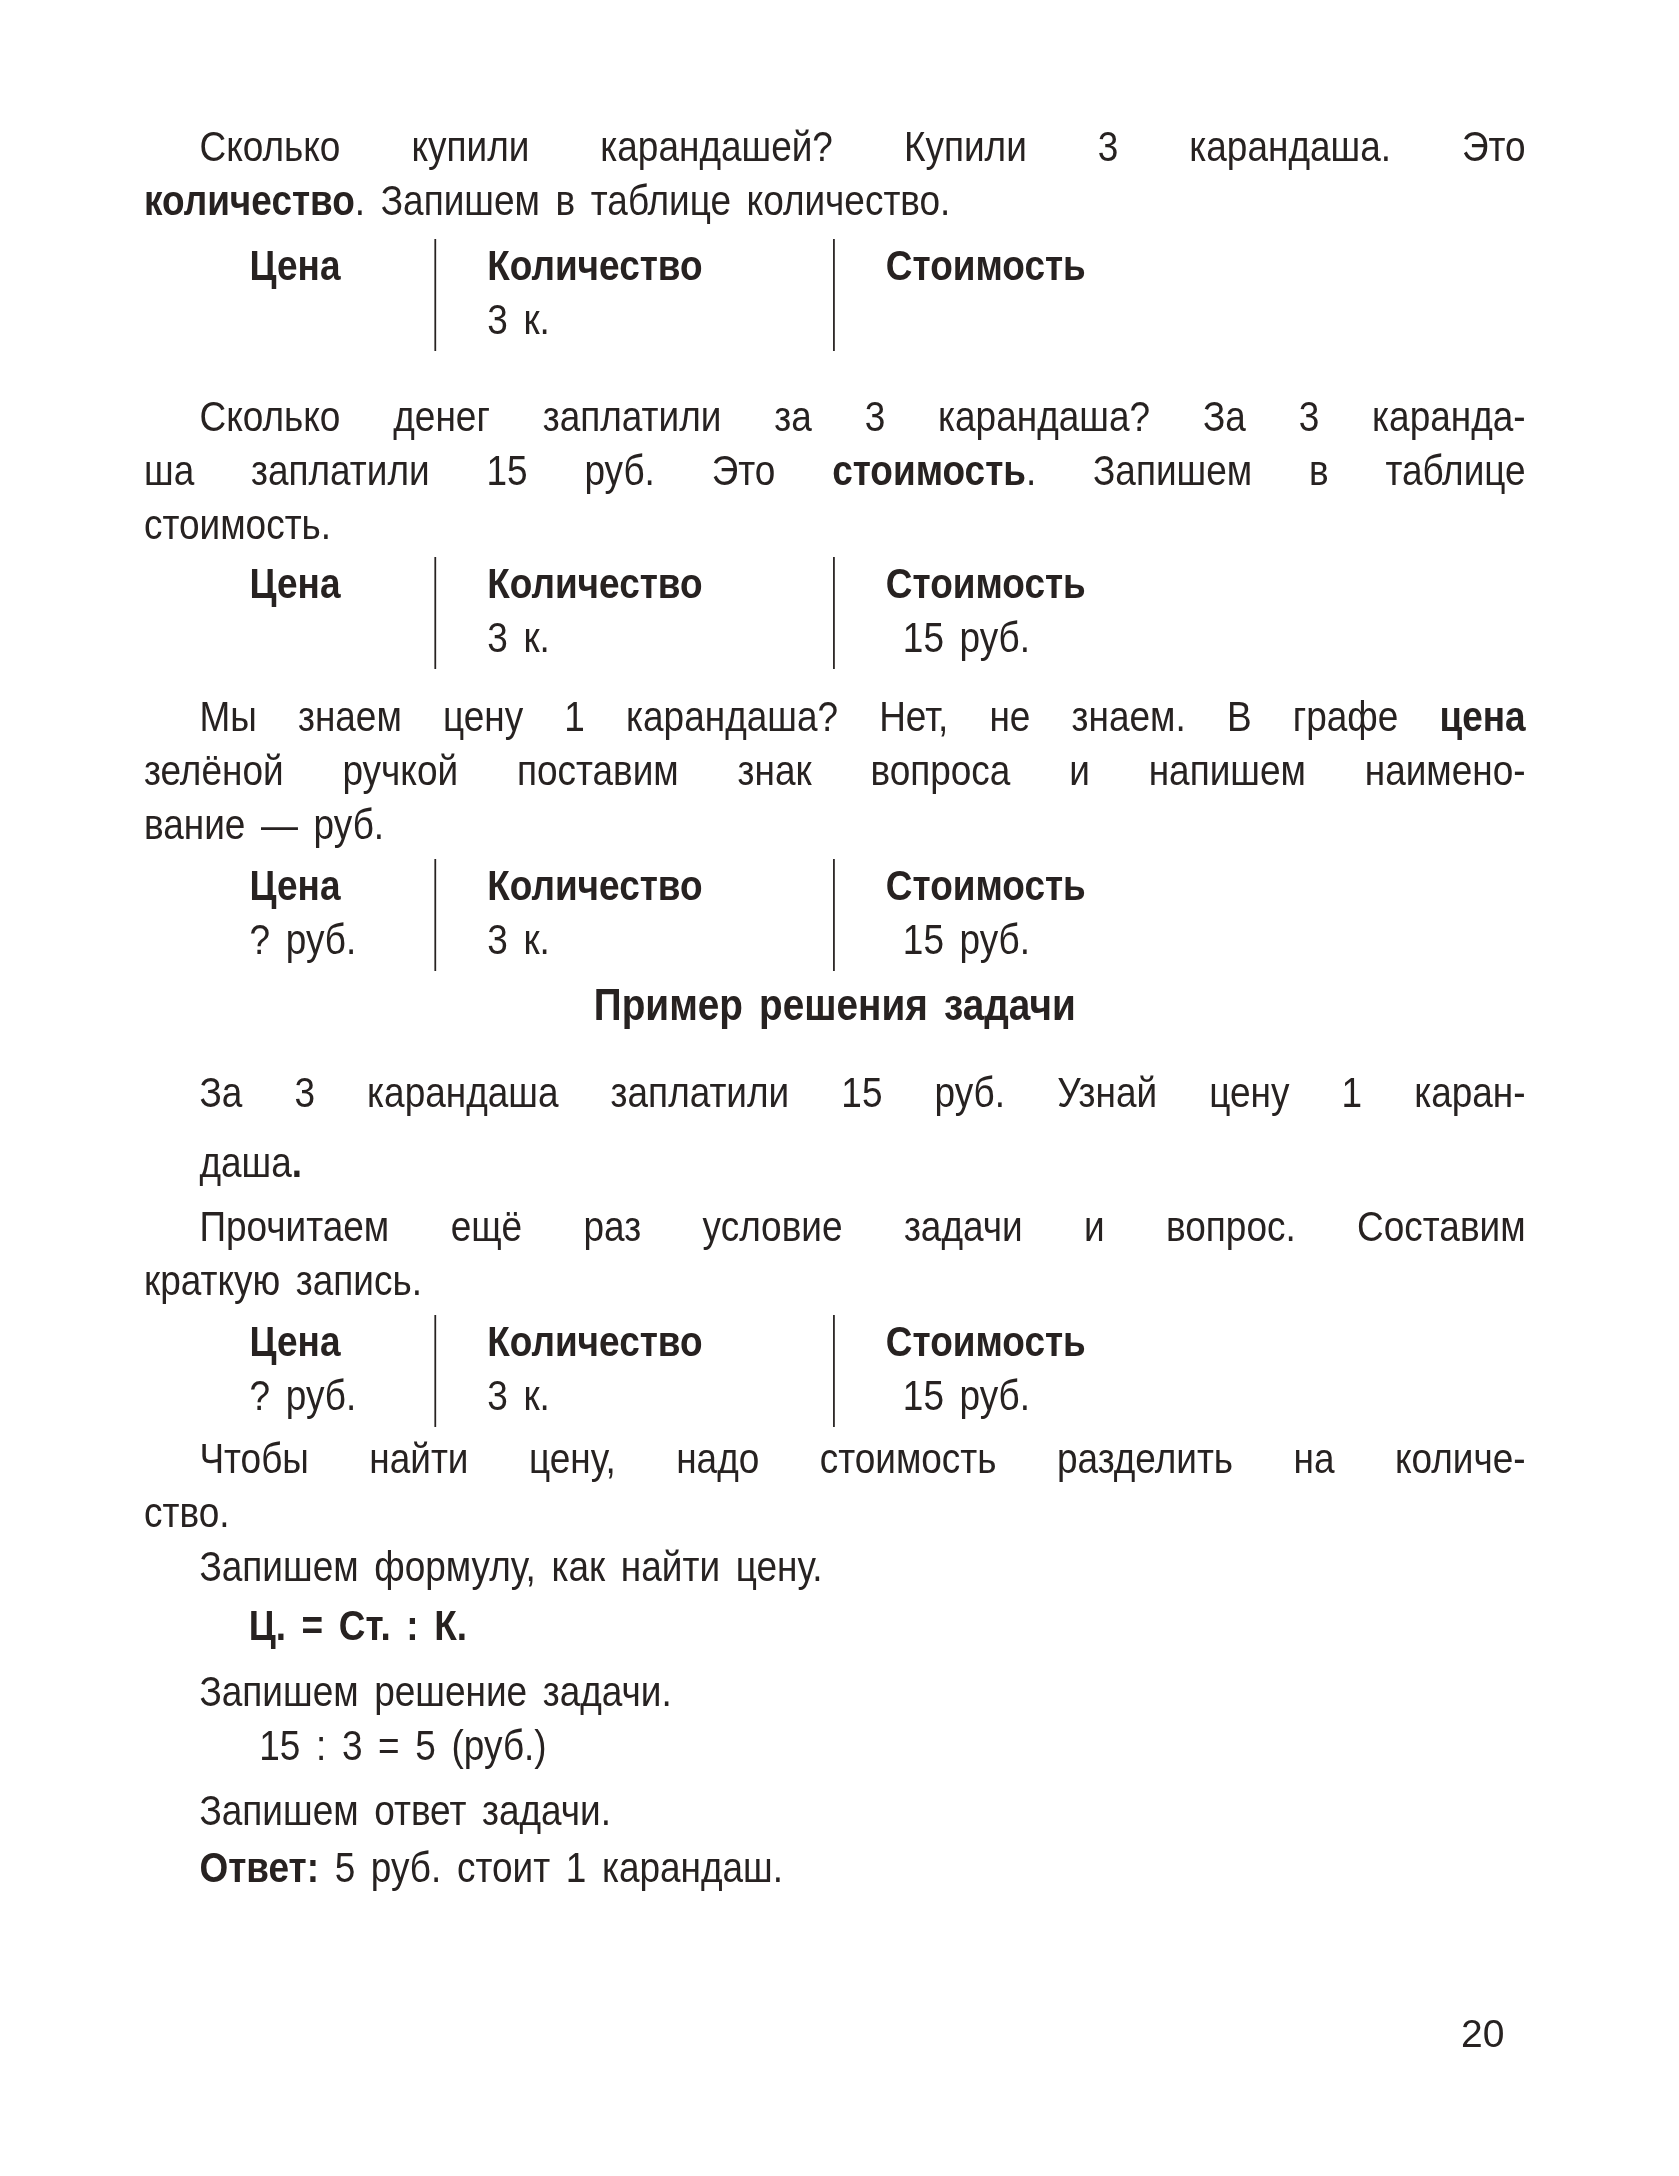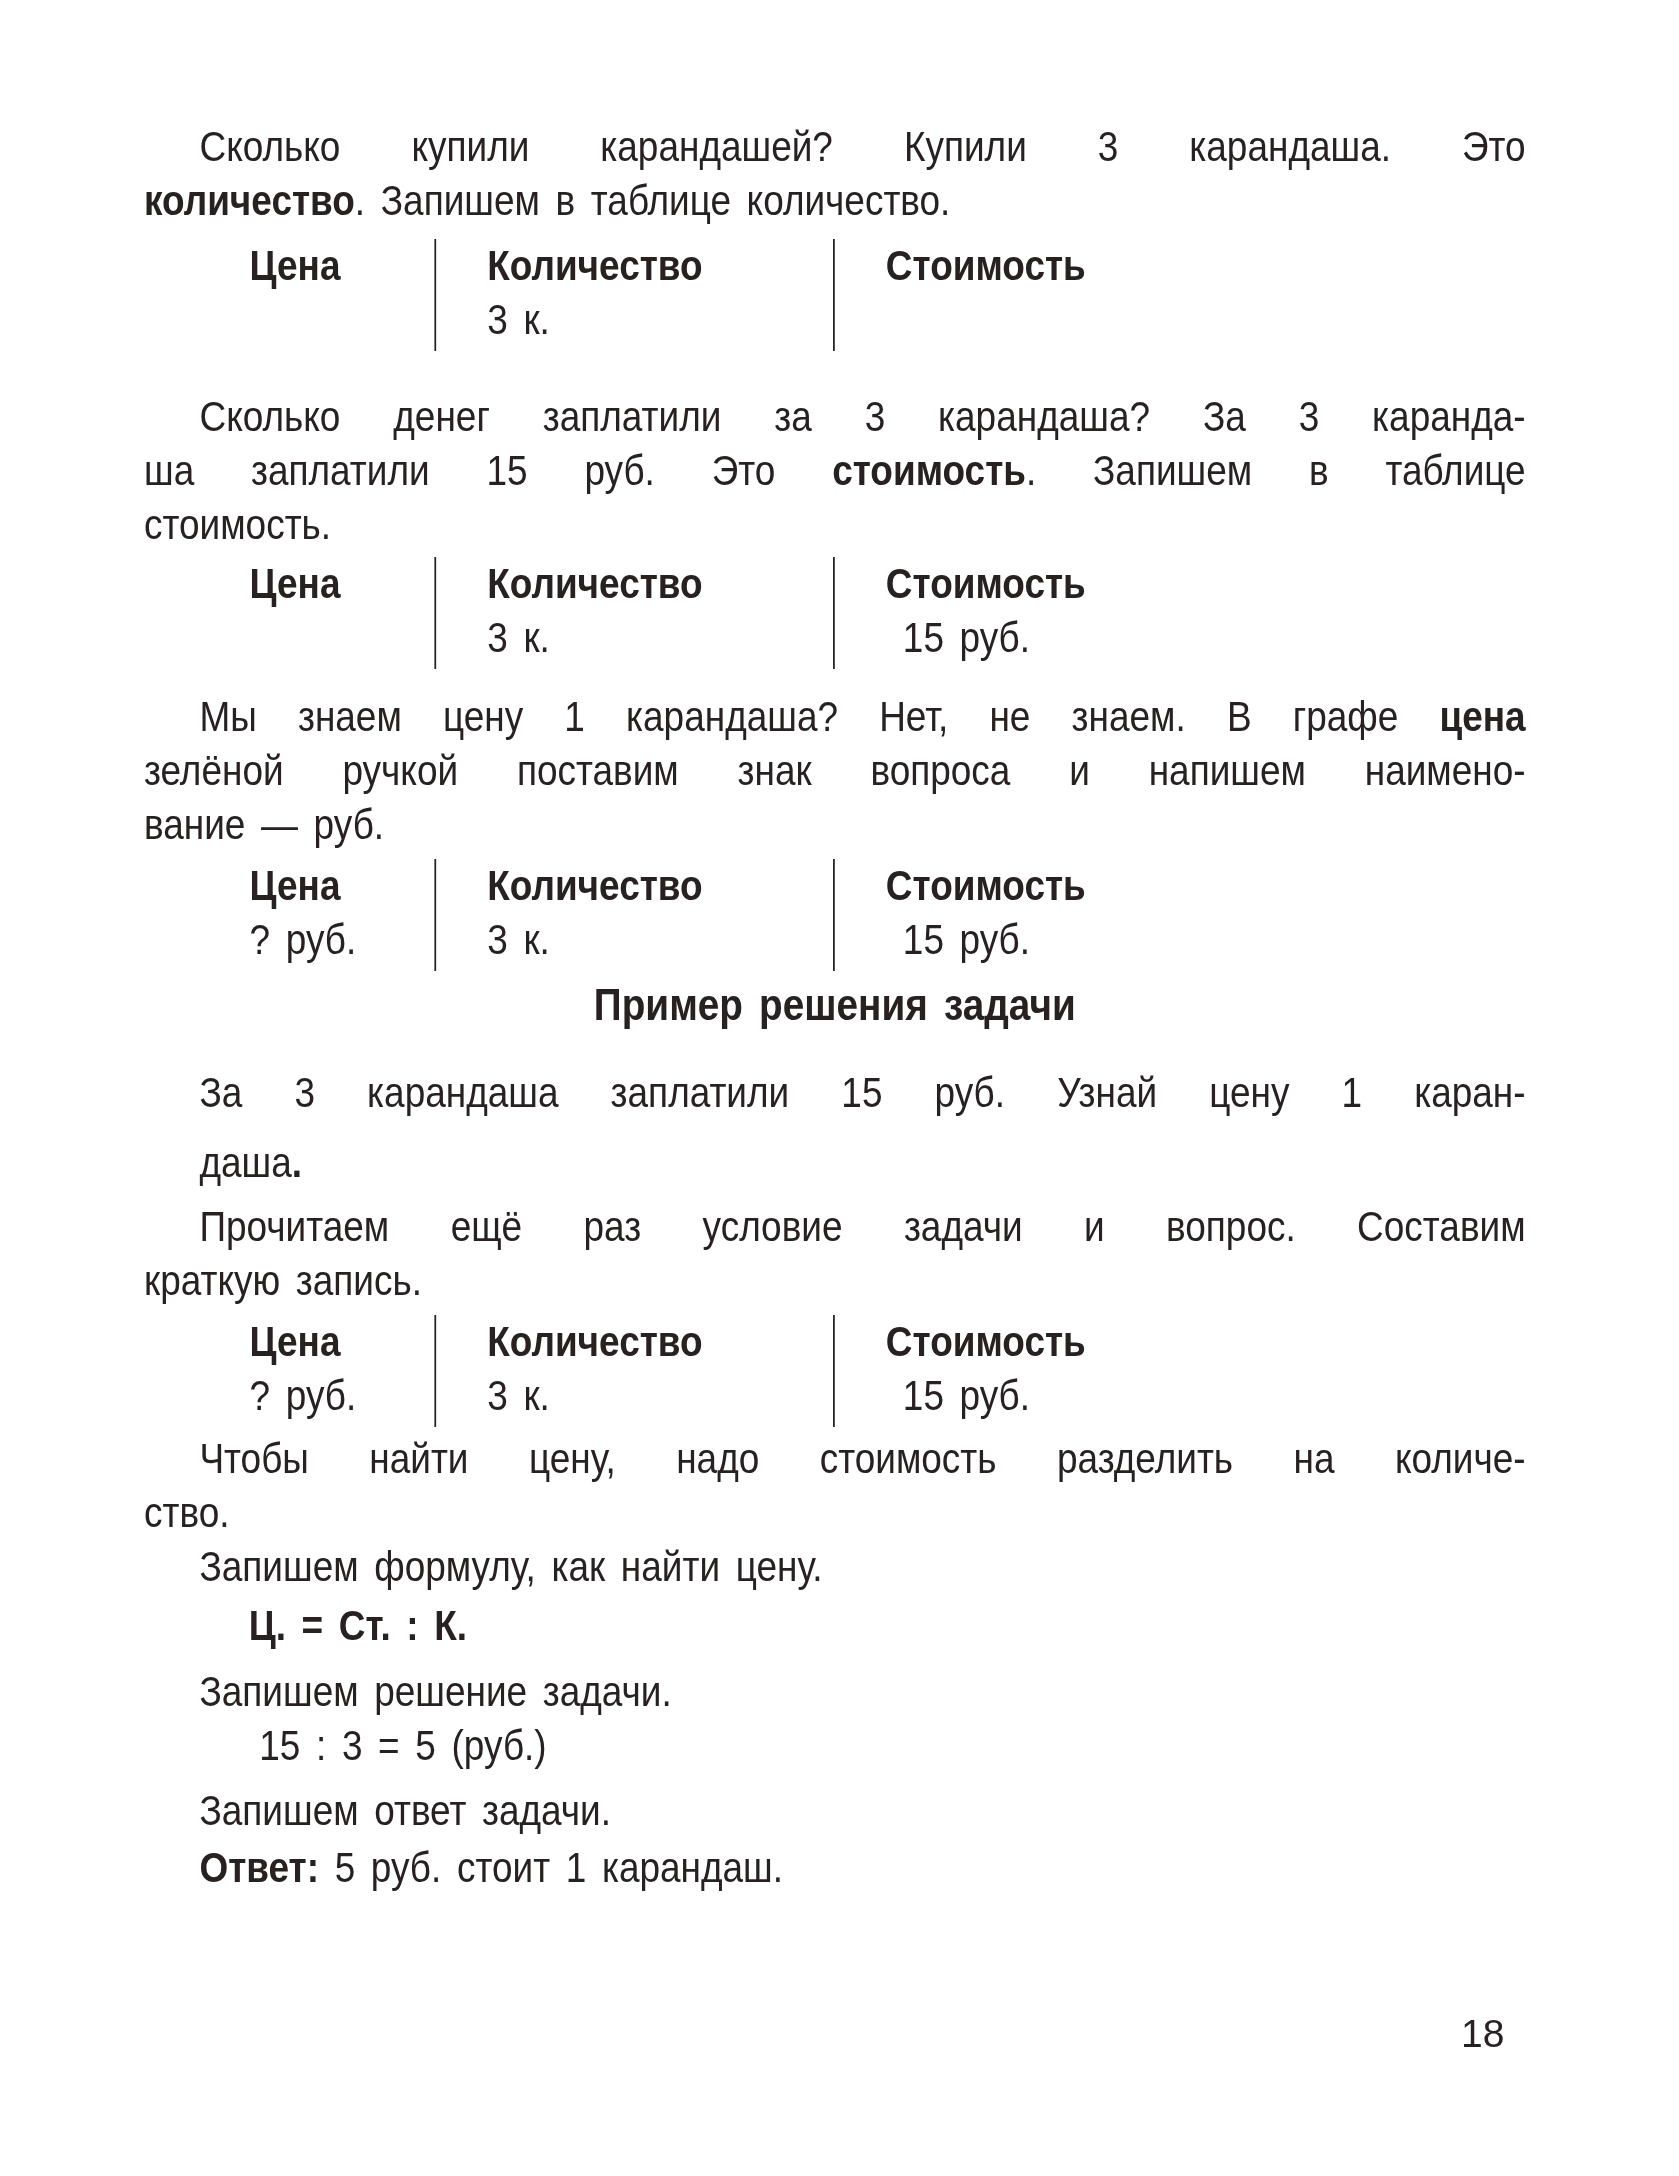--- a/index.html
+++ b/index.html
@@ -147,14 +147,14 @@
     <div class="blk p blk-eq1">
       <div class="line"><span>15 : 3 = 5 (руб.)</span></div>
     </div>
     <div class="blk p blk-p8 indent">
       <div class="line"><span>Запишем ответ задачи.</span></div>
     </div>
     <div class="blk p blk-ans indent">
       <div class="line"><span class="bold">Ответ:</span><span> 5 руб. стоит 1 карандаш.</span></div>
     </div>
   </div>
-<div class="page-number">18</div>
+<div class="page-number">20</div>
 
 
 </body></html>

